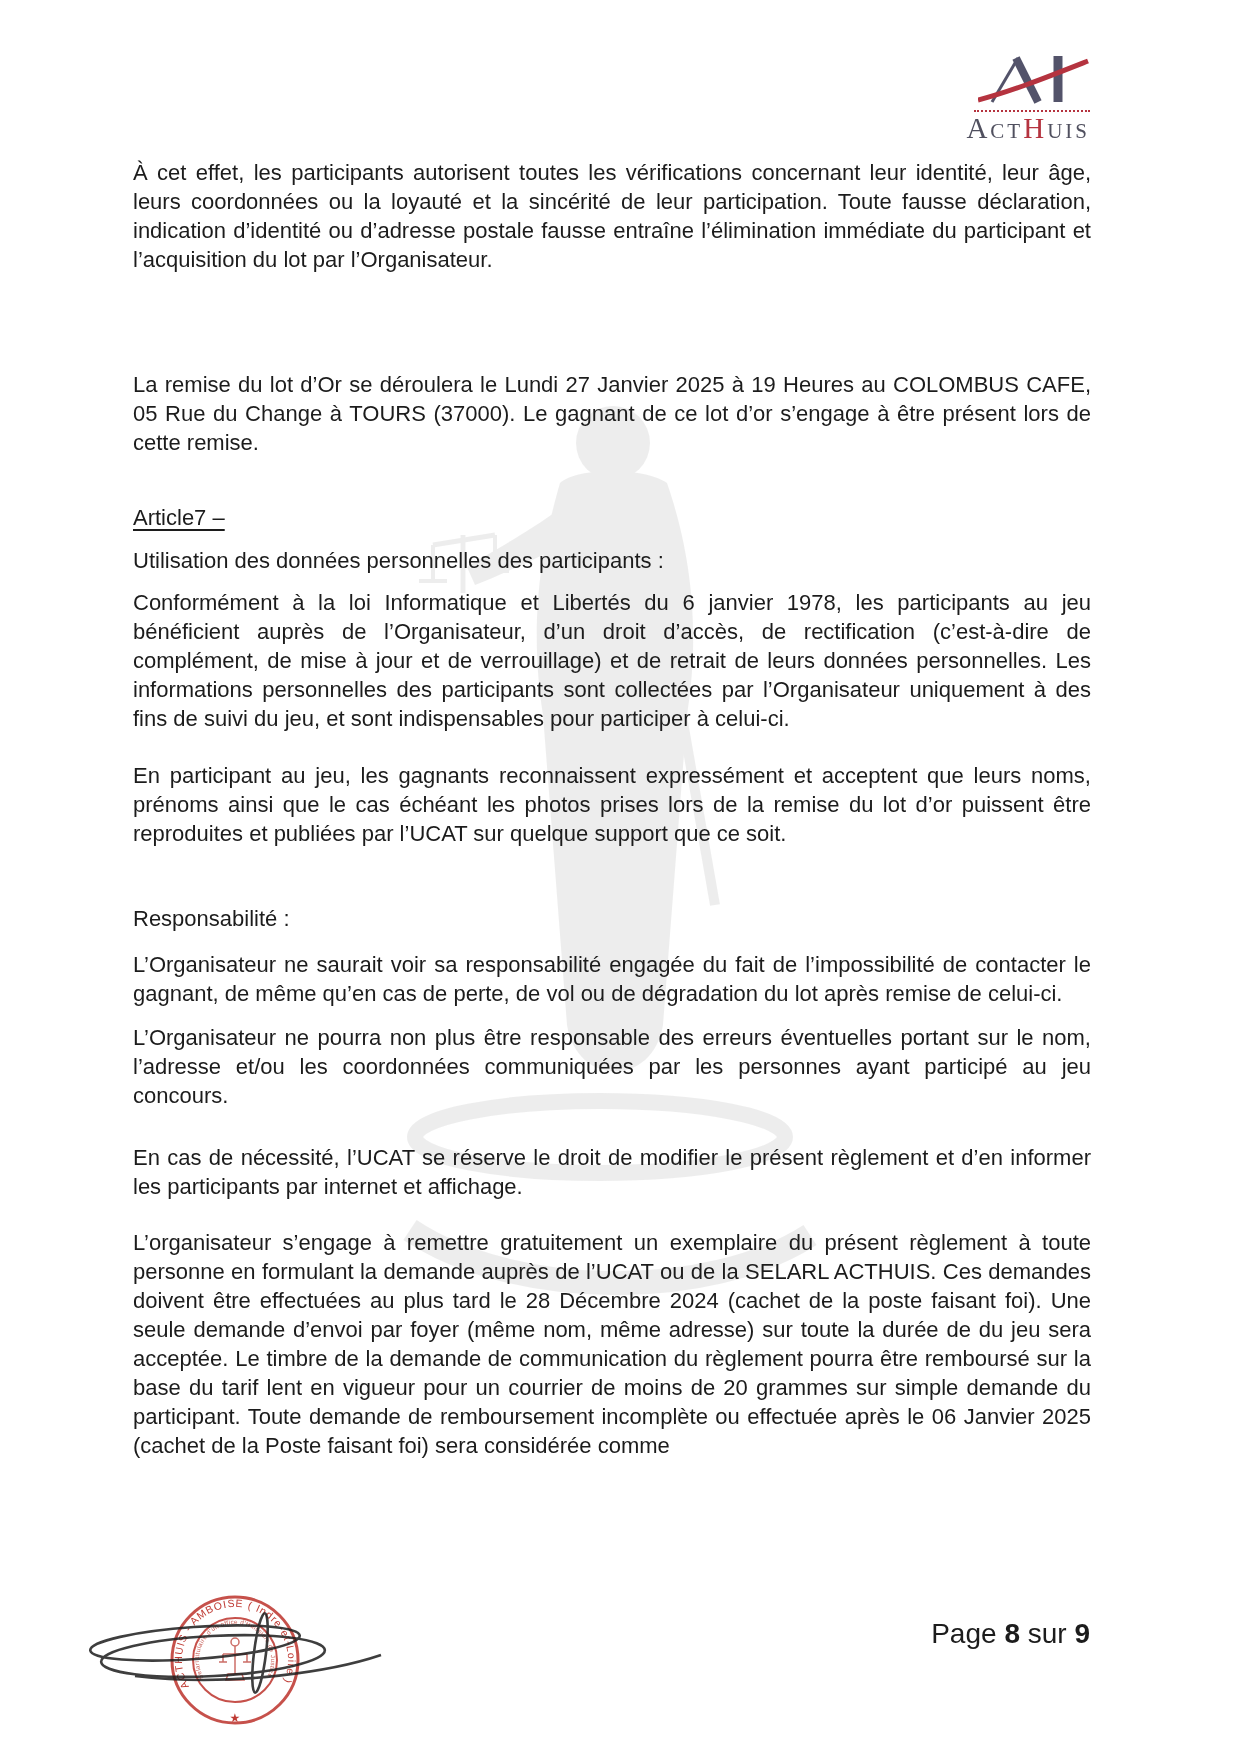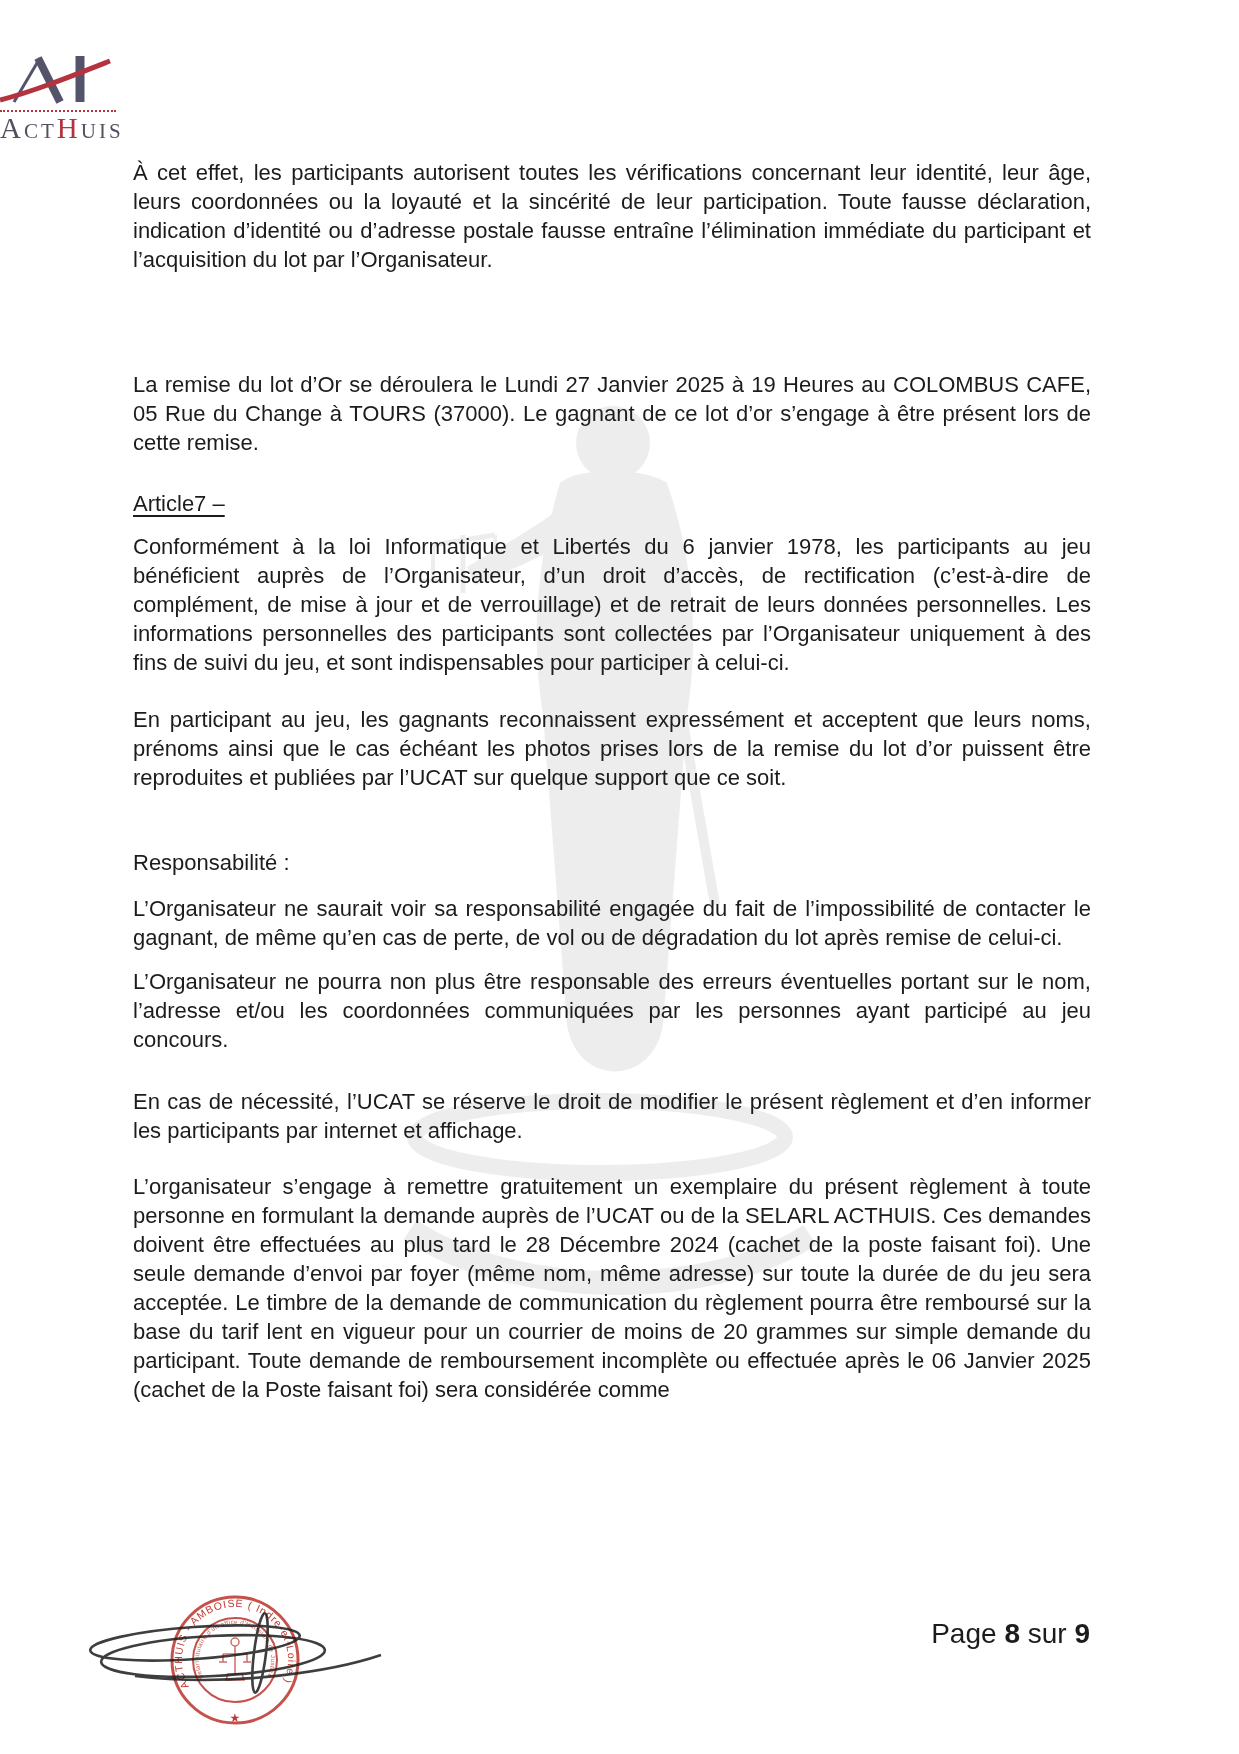--- a/index.html
+++ b/index.html
@@ -7,21 +7,21 @@
     width:1239px;height:1754px;
     background:#ffffff;
     position:relative;
     overflow:hidden;
     font-family:"Liberation Sans", sans-serif;
     color:#1c1c1c;
   }
   
   .logo-wrap{
     position:absolute;top:52px;left:0;width:1090px;
-    display:flex;flex-direction:column;align-items:flex-start;
+    display:flex;flex-direction:column;align-items:flex-end;
     z-index:2;
   }
   .monogram{display:block;}
   .dotted-rule{
     width:116px;height:0;
     border-top:2px dotted #b5333f;
     margin:4px 0 2px 0;
   }
   .wordmark{
     font-family:"Liberation Serif", serif;
@@ -86,22 +86,23 @@
       <path d="M80,4 L80,50" stroke-width="9"></path>
     </g>
     <path d="M0,48 C32,40 72,24 110,9" stroke="#b5333f" stroke-width="5" fill="none"></path>
   </svg>
   <div class="dotted-rule"></div>
   <div class="wordmark"><span class="cap">A</span><span class="small">ct</span><span class="cap accent">H</span><span class="small">uis</span></div>
 </div>
 
 <div class="content">
   <p class="para" style="margin-bottom:96px">À cet effet, les participants autorisent toutes les vérifications concernant leur identité, leur âge, leurs coordonnées ou la loyauté et la sincérité de leur participation. Toute fausse déclaration, indication d’identité ou d’adresse postale fausse entraîne l’élimination immédiate du participant et l’acquisition du lot par l’Organisateur.</p>
-  <p class="para" style="margin-bottom:32px">La remise du lot d’Or se déroulera le Lundi 27 Janvier 2025 à 19 Heures au COLOMBUS CAFE, 05 Rue du Change à TOURS (37000). Le gagnant de ce lot d’or s’engage à être présent lors de cette remise.</p>
+  <p class="para" style="margin-bottom:46px">La remise du lot d’Or se déroulera le Lundi 27 Janvier 2025 à 19 Heures au COLOMBUS CAFE, 05 Rue du Change à TOURS (37000). Le gagnant de ce lot d’or s’engage à être présent lors de cette remise.</p>
   <p class="para heading" style="margin-bottom:14px">Article7 –</p>
+  <p class="para" style="margin-bottom:13px">Utilisation des données personnelles des participants :</p>
   <p class="para" style="margin-bottom:28px">Conformément à la loi Informatique et Libertés du 6 janvier 1978, les participants au jeu bénéficient auprès de l’Organisateur, d’un droit d’accès, de rectification (c’est-à-dire de complément, de mise à jour et de verrouillage) et de retrait de leurs données personnelles. Les informations personnelles des participants sont collectées par l’Organisateur uniquement à des fins de suivi du jeu, et sont indispensables pour participer à celui-ci.</p>
   <p class="para" style="margin-bottom:56px">En participant au jeu, les gagnants reconnaissent expressément et acceptent que leurs noms, prénoms ainsi que le cas échéant les photos prises lors de la remise du lot d’or puissent être reproduites et publiées par l’UCAT sur quelque support que ce soit.</p>
   <p class="para" style="margin-bottom:17px">Responsabilité :</p>
   <p class="para" style="margin-bottom:15px">L’Organisateur ne saurait voir sa responsabilité engagée du fait de l’impossibilité de contacter le gagnant, de même qu’en cas de perte, de vol ou de dégradation du lot après remise de celui-ci.</p>
   <p class="para" style="margin-bottom:33px">L’Organisateur ne pourra non plus être responsable des erreurs éventuelles portant sur le nom, l’adresse et/ou les coordonnées communiquées par les personnes ayant participé au jeu concours.</p>
   <p class="para" style="margin-bottom:27px">En cas de nécessité, l’UCAT se réserve le droit de modifier le présent règlement et d’en informer les participants par internet et affichage.</p>
   <p class="para" style="margin-bottom:0">L’organisateur s’engage à remettre gratuitement un exemplaire du présent règlement à toute personne en formulant la demande auprès de l’UCAT ou de la SELARL ACTHUIS. Ces demandes doivent être effectuées au plus tard le 28 Décembre 2024 (cachet de la poste faisant foi). Une seule demande d’envoi par foyer (même nom, même adresse) sur toute la durée de du jeu sera acceptée. Le timbre de la demande de communication du règlement pourra être remboursé sur la base du tarif lent en vigueur pour un courrier de moins de 20 grammes sur simple demande du participant. Toute demande de remboursement incomplète ou effectuée après le 06 Janvier 2025 (cachet de la Poste faisant foi) sera considérée comme</p>
 </div>
 
 <div class="page-footer">

